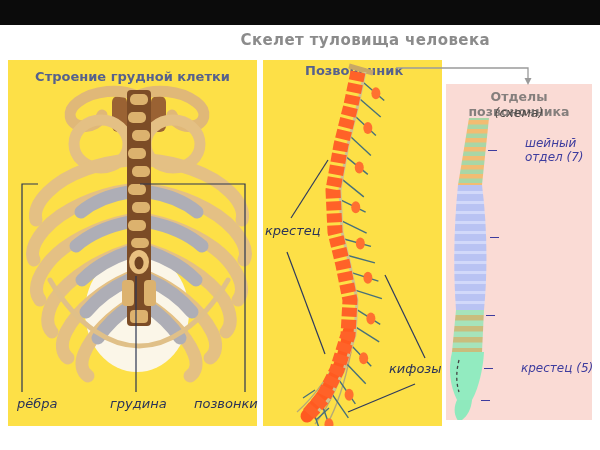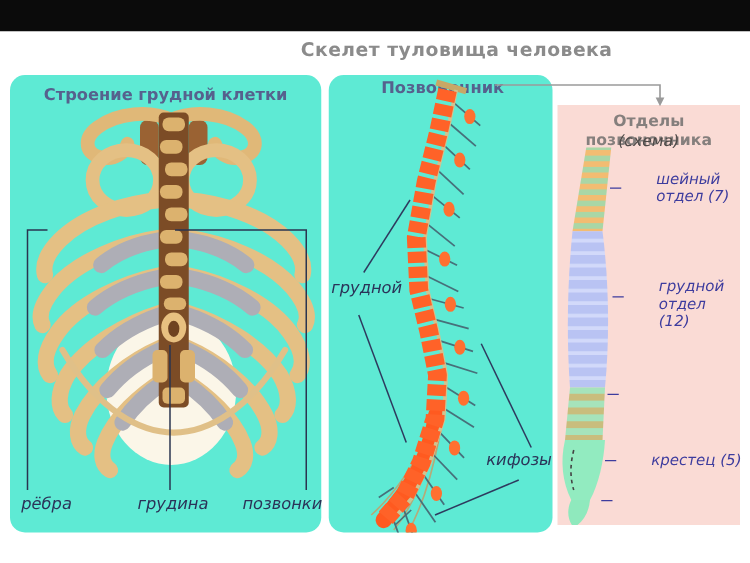--- a/index.html
+++ b/index.html
@@ -5,21 +5,21 @@
   html,body{margin:0;padding:0;}
   body{
     width:600px;height:450px;position:relative;overflow:hidden;
     background:#ffffff;
     font-family:"DejaVu Sans", sans-serif;
   }
   .abs{position:absolute;}
   #top-bar{left:0;top:0;width:600px;height:25px;background:#0b0b0b;}
   #main-title{left:0;top:31px;width:490px;text-align:right;
     font-size:15px;font-weight:bold;color:#8b8b8b;letter-spacing:.4px;}
-  .panel{background:#5eead4;border-radius:12px;}
+  .panel{background:#fde047;}
   #chest-panel{left:8px;top:60px;width:249px;height:366px;}
   #spine-panel{left:263px;top:60px;width:179px;height:366px;}
   #sections-panel{left:446px;top:84px;width:146px;height:336px;background:#fadbd5;}
   #chest-title{left:0;top:9px;width:100%;text-align:center;
     font-size:13px;font-weight:bold;color:#56618d;}
   #spine-title{left:42px;top:3px;font-size:13px;font-weight:bold;color:#56618d;}
   #sections-title{left:0;top:5px;width:100%;text-align:center;
     font-size:12.5px;font-weight:bold;color:#857f7d;}
   #sections-subtitle{left:0;top:21px;width:100%;text-align:center;
     font-style:italic;font-size:12.5px;color:#4f4a48;}
@@ -157,21 +157,21 @@
       <line x1="75.8773350195785" y1="319.9602783042171" x2="92.35486581497511" y2="343.8242884216881" stroke="#47707a" stroke-width="1.4"></line>
       <ellipse cx="86.10476792706605" cy="334.7724225150612" rx="4.5" ry="6" fill="#ff7030"></ellipse>
       <line x1="68.8773350195785" y1="333.9602783042171" x2="85.35486581497511" y2="357.8242884216881" stroke="#47707a" stroke-width="1.4"></line>
       <line x1="59.94305781304736" y1="347.29621710412243" x2="69.65001160995786" y2="374.62340224977265" stroke="#47707a" stroke-width="1.4"></line>
       <ellipse cx="65.96806361802629" cy="364.2579182290088" rx="4.5" ry="6" fill="#ff7030"></ellipse>
       <line x1="51.94305781304736" y1="356.29621710412243" x2="61.65001160995786" y2="383.62340224977265" stroke="#47707a" stroke-width="1.4"></line>
       <path d="M95 12 L88 45 L78 85 L70 130 L72 172 L80 205 L87 240 L85 275 L74 310 L60 338 L44 356" fill="none" stroke="#cfc390" stroke-width="3" transform="translate(7,0)"></path>
       <path d="M95 12 L88 45 L78 85 L70 130 L72 172 L80 205 L87 240 L85 275 L74 310 L60 338 L44 356" fill="none" stroke="#ff6228" stroke-width="15" stroke-dasharray="9 3" stroke-linejoin="round"></path>
     </svg>
 
-  <div class="abs lbl" style="left:2px;top:163px">грудной</div>
+  <div class="abs lbl" style="left:2px;top:163px">крестец</div>
   <div class="abs lbl" style="left:126px;top:301px">кифозы</div>
 </div>
 
 <div class="abs" id="sections-panel">
   <div class="abs" id="sections-title">Отделы позвоночника</div>
   <div class="abs" id="sections-subtitle">(схема)</div>
 
   <svg width="146" height="336" viewBox="0 0 146 336">
     <defs>
       <pattern id="pc" width="12" height="9" patternUnits="userSpaceOnUse">
@@ -192,21 +192,20 @@
     <path d="M10,226 L38,226 L36,268 L6,268 Z" fill="url(#pl)"></path>
     <path d="M6,268 C2,285 4,302 11,316 L26,316 C33,303 37,285 38,268 Z" fill="#92ebc0"></path>
     <path d="M11,316 L26,316 C25,327 20,334 13,338 C7,331 8,322 11,316 Z" fill="#8fe9bd"></path>
     <path d="M13,276 C10,288 10,298 13,308" fill="none" stroke="#444" stroke-width="1.3" stroke-dasharray="3 3"></path>
   </svg>
 
   <div class="abs dash" style="left:42px;top:66px"></div>
   <div class="abs slbl" style="left:53px;top:52px;width:62px">шейный отдел (7)</div>
 
   <div class="abs dash" style="left:44px;top:153px"></div>
-  <div class="abs slbl" style="left:55px;top:138px;width:64px">грудной отдел (12)</div>
 
   <div class="abs dash" style="left:40px;top:231px"></div>
 
   <div class="abs dash" style="left:38px;top:284px"></div>
   <div class="abs slbl" style="left:49px;top:277px;width:95px">крестец (5)</div>
 
   <div class="abs dash" style="left:35px;top:316px"></div>
 </div>
 
 <svg width="600" height="450" viewBox="0 0 600 450" style="pointer-events:none">

